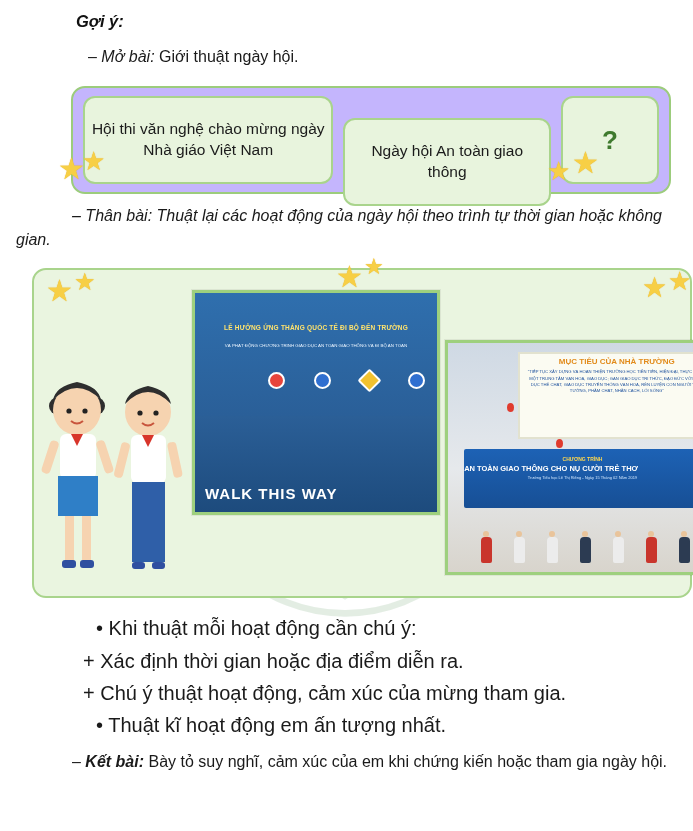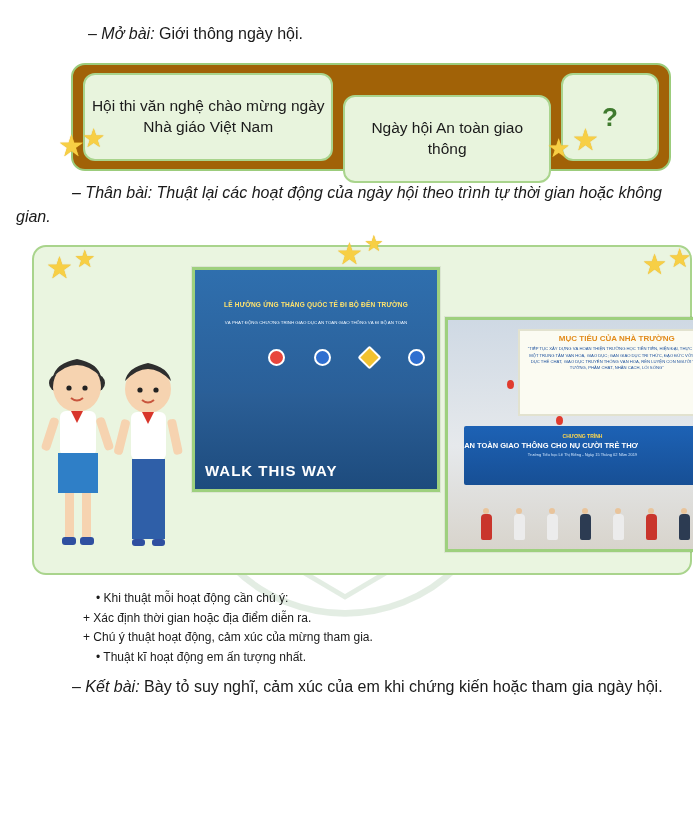--- a/index.html
+++ b/index.html
@@ -61,21 +61,21 @@
   .para.indent {
     text-indent: 56px;
   }
 
   
   .idea-strip {
     position: relative;
     margin: 18px 0 0 55px;
     width: 600px;
     height: 108px;
-    background: #a16207;
+    background: #c4b5fd;
     border: 2px solid #9ccc7c;
     border-radius: 14px;
     box-sizing: border-box;
     display: flex;
     align-items: center;
     padding: 0 10px;
     gap: 10px;
   }
   .idea-card {
     background: #e8f4dd;
@@ -320,51 +320,52 @@
     line-height: 1;
     text-shadow: 0 0 1px #e0a91c;
     z-index: 5;
   }
 
   
   .bullets {
     margin: 14px 0 0 0;
   }
   .b-line {
-    font-size: 12px;
+    font-size: 20px;
     line-height: 1.62;
   }
   .b-line.lvl1 { margin-left: 80px; }
   .b-line.lvl2 { margin-left: 67px; }
 
   .footer-note {
     font-size: 16px;
     line-height: 1.5;
     margin-top: 8px;
   }
   .footer-note .dash { margin-left: 56px; }
-  .footer-note .em { font-style: italic; font-weight: normal; }
+  .footer-note .em { font-style: italic; font-weight: bold; }
 </style>
 </head>
 <body>
 
 <svg class="watermark" viewBox="0 0 200 200">
   <circle cx="100" cy="100" r="96" fill="none" stroke="#2f7a33" stroke-width="4"></circle>
   <path d="M100 18 L178 64 L178 140 L100 186 L22 140 L22 64 Z" fill="none" stroke="#2f7a33" stroke-width="3"></path>
   <path d="M30 120 Q100 70 170 120 Q100 160 30 120 Z" fill="#2f7a33" opacity="0.5"></path>
   <path d="M100 40 L100 150" stroke="#2f7a33" stroke-width="3"></path>
   <path d="M55 60 Q100 95 145 60" fill="none" stroke="#2f7a33" stroke-width="3"></path>
 </svg>
 
 <div class="page">
 
+  <div class="heading">Gợi ý:</div>
 
   <div class="line-dash">
     <span>–</span>
-    <span class="em">Mở bài:</span><span> Giới thông ngày hội.</span>
+    <span class="em">Mở bài:</span><span> Giới thuật ngày hội.</span>
   </div>
 
   <div style="position:relative;">
     <div class="idea-strip">
       <div class="idea-card c1">Hội thi văn nghệ chào mừng ngày Nhà giáo Việt Nam</div>
       <div class="idea-card c2">Ngày hội An toàn giao thông</div>
       <div class="idea-card c3">?</div>
     </div>
     <span class="star" style="left:42px; top:68px; font-size:30px;">★</span>
     <span class="star" style="left:66px; top:62px; font-size:26px;">★</span>

